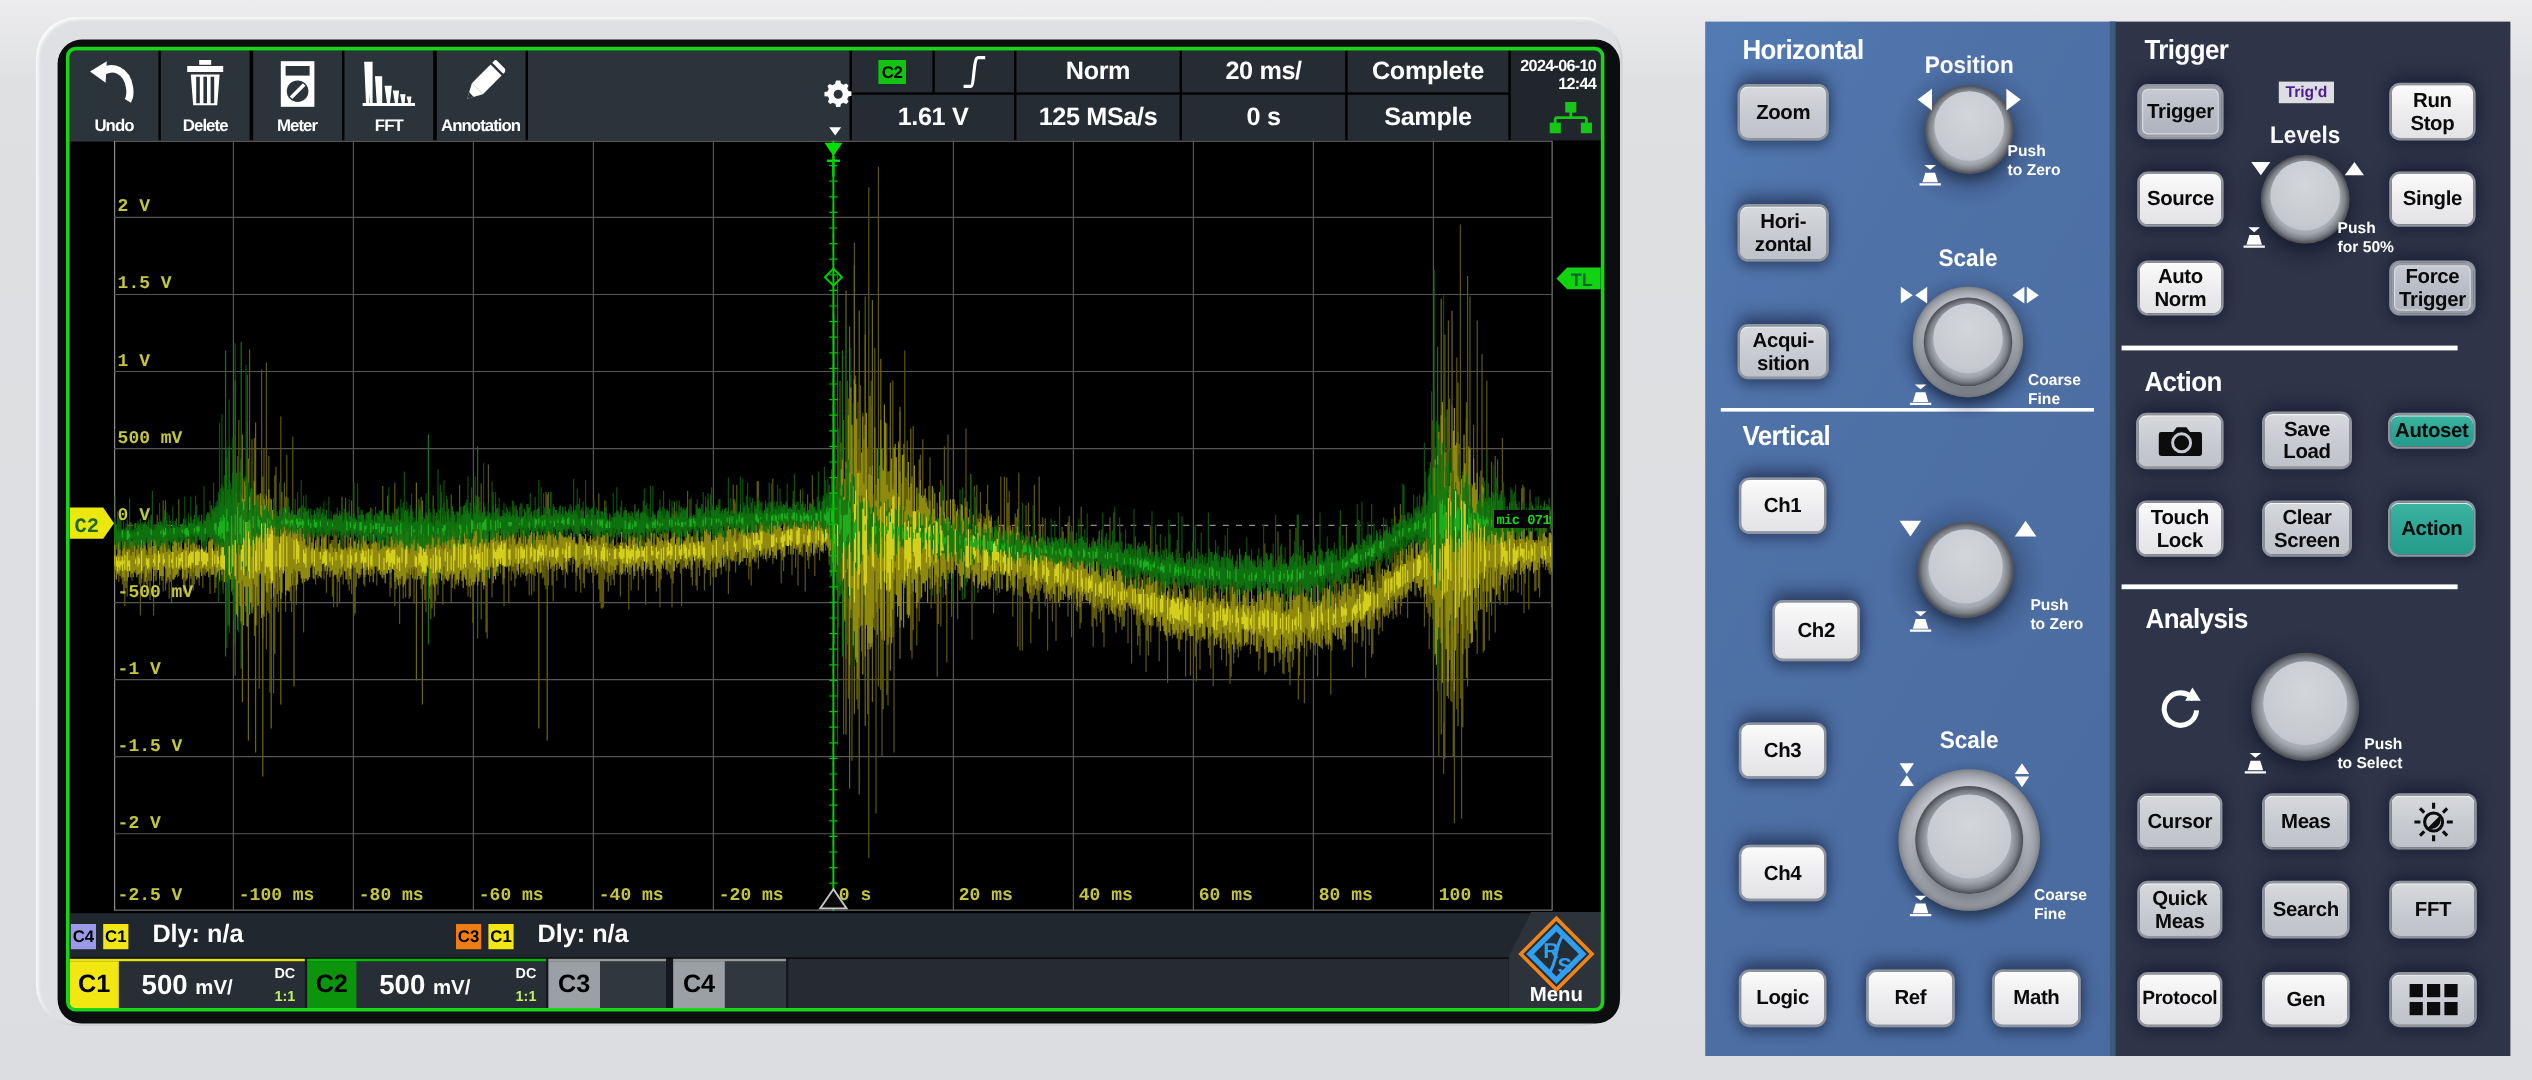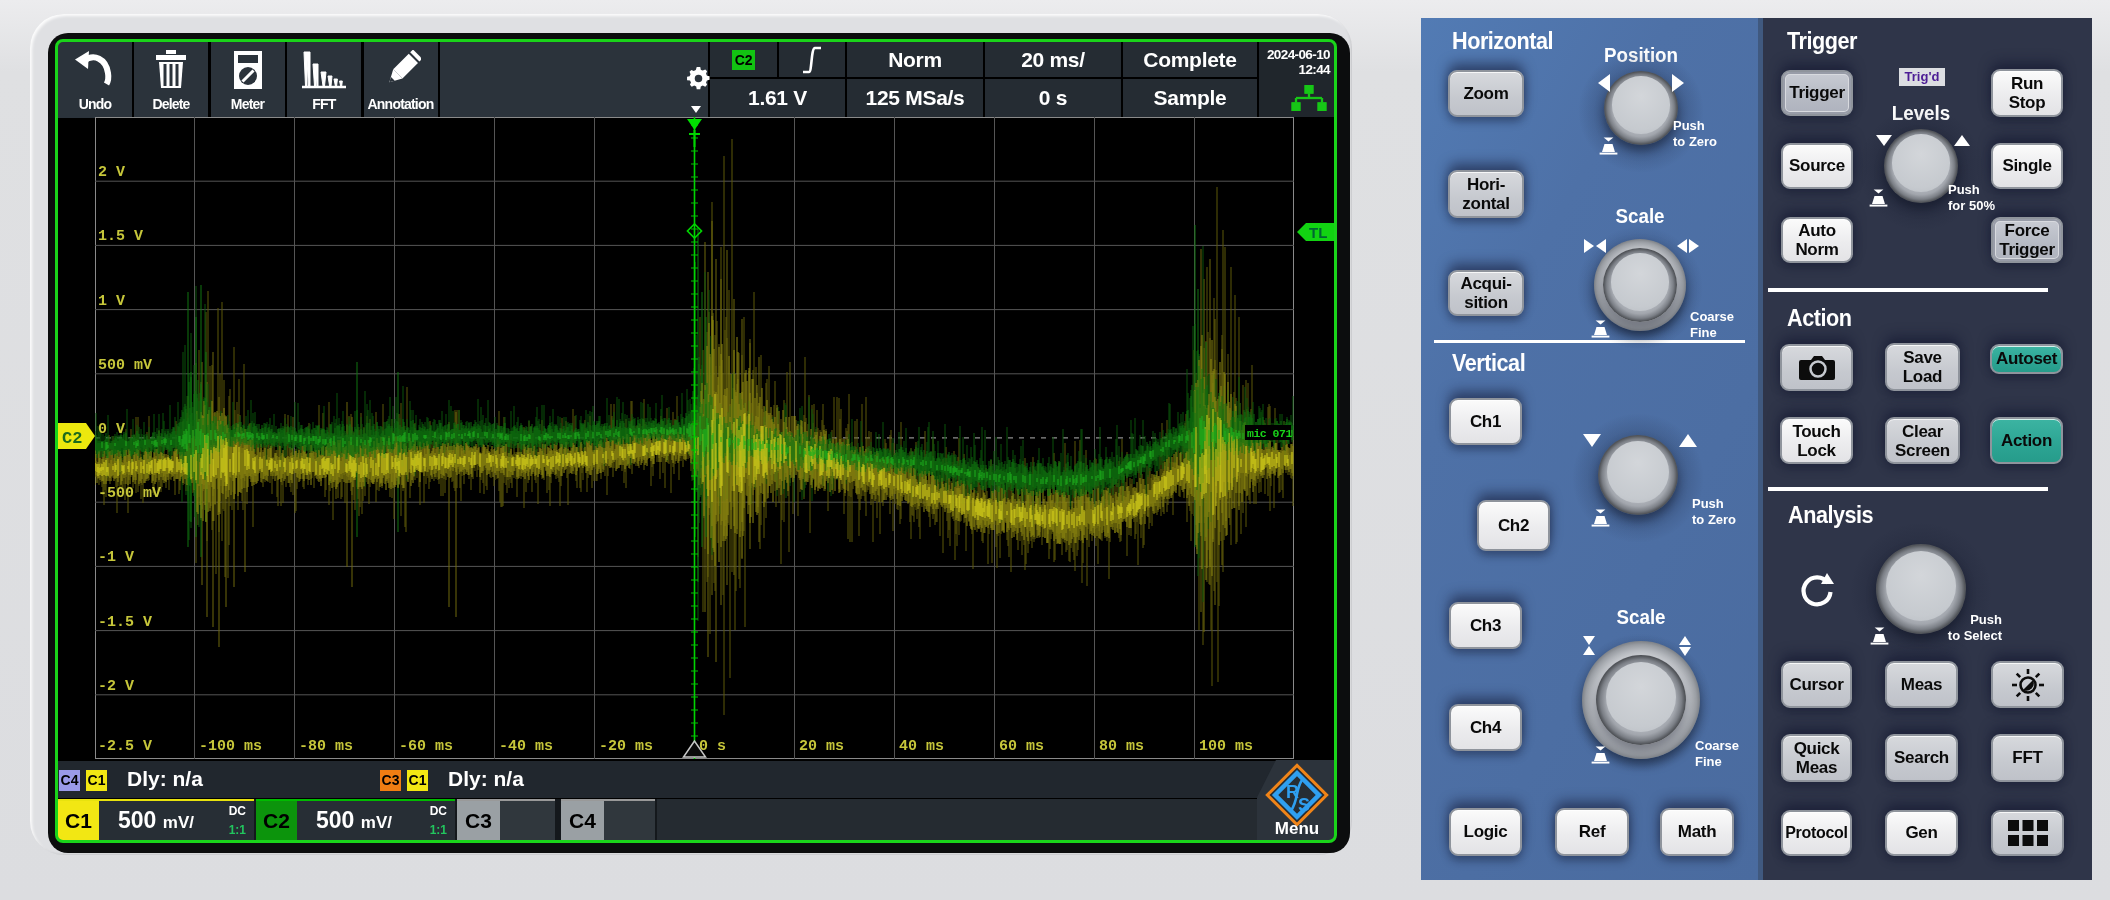--- a/index.html
+++ b/index.html
@@ -16,21 +16,21 @@
 .pl{font-family:"Liberation Mono",monospace;font-size:15px;fill:#c6c63a;font-weight:bold}
 .dlyrow{position:absolute;left:0;top:719px;width:1276px;height:37px;background:#21272e;color:#fff}
 .badge{position:absolute;top:9px;width:21px;height:21px;font-weight:bold;font-size:14px;color:#000;text-align:center;line-height:21px}
 .dlytxt{position:absolute;top:6px;font-weight:bold;font-size:21px;color:#fff}
 .chbar{position:absolute;left:0;top:757px;width:1276px;height:41px;background:#14181c}
 .chblk{position:absolute;top:0;height:41px;background:#272e35}
 .chtab{position:absolute;left:0;top:0;height:39px;width:41px;font-weight:bold;font-size:21px;color:#000;text-align:center;line-height:39px}
 .chval{position:absolute;left:60px;top:6px;color:#fff;font-weight:bold;font-size:23px}
 .chval span{font-size:17px}
 .chdc{position:absolute;right:8px;top:3px;color:#fff;font-weight:bold;font-size:12px}
-.chrat{position:absolute;right:8px;bottom:3px;color:#22c55e;font-weight:bold;font-size:12px}
+.chrat{position:absolute;right:8px;bottom:3px;color:#bef264;font-weight:bold;font-size:12px}
 .panel-blue{position:absolute;left:1421px;top:18px;width:337px;height:862px;background:linear-gradient(120deg,#527bb4 0%,#4e71a7 30%,#4a6b9f 100%)}
 .panel-navy{position:absolute;left:1758px;top:18px;width:334px;height:862px;background:#2f3549;border-left:5px solid #40597f}
 .shade{position:absolute;border-radius:50%;background:radial-gradient(closest-side,rgba(15,20,40,.5),rgba(15,20,40,0))}
 .seclab{position:absolute;color:#fff;font-weight:bold;font-size:23px;letter-spacing:-.5px;transform:scaleX(.94);transform-origin:left}
 .klab{position:absolute;color:#fff;font-weight:bold;font-size:20px;text-align:center;transform:scaleX(.94)}
 .small{position:absolute;color:#fff;font-weight:bold;font-size:13px;line-height:16px;white-space:nowrap;z-index:5}
 .btn{position:absolute;border-radius:9px;display:flex;align-items:center;justify-content:center;text-align:center;color:#0a0a0a;font-weight:bold;font-size:17px;line-height:20px;letter-spacing:-.3px;border:2px solid #8f949c;box-shadow:0 -7px 12px rgba(15,20,45,.5),0 5px 9px rgba(15,20,45,.38),inset 0 1px 0 rgba(255,255,255,.8);z-index:3}
 .b-white{background:linear-gradient(180deg,#fbfbfb,#ececee 55%,#e3e3e6)}
 .b-gray{background:linear-gradient(180deg,#d7d9dd,#c6c9cf 60%,#bfc2c9)}
 .b-dgray{background:linear-gradient(180deg,#c9ccd4,#b6bac4 60%,#aeb2bd);box-shadow:0 -7px 12px rgba(15,20,45,.5),0 5px 9px rgba(15,20,45,.38),inset 0 0 0 2px #989ca8,inset 0 0 0 3px #d8dadf}

